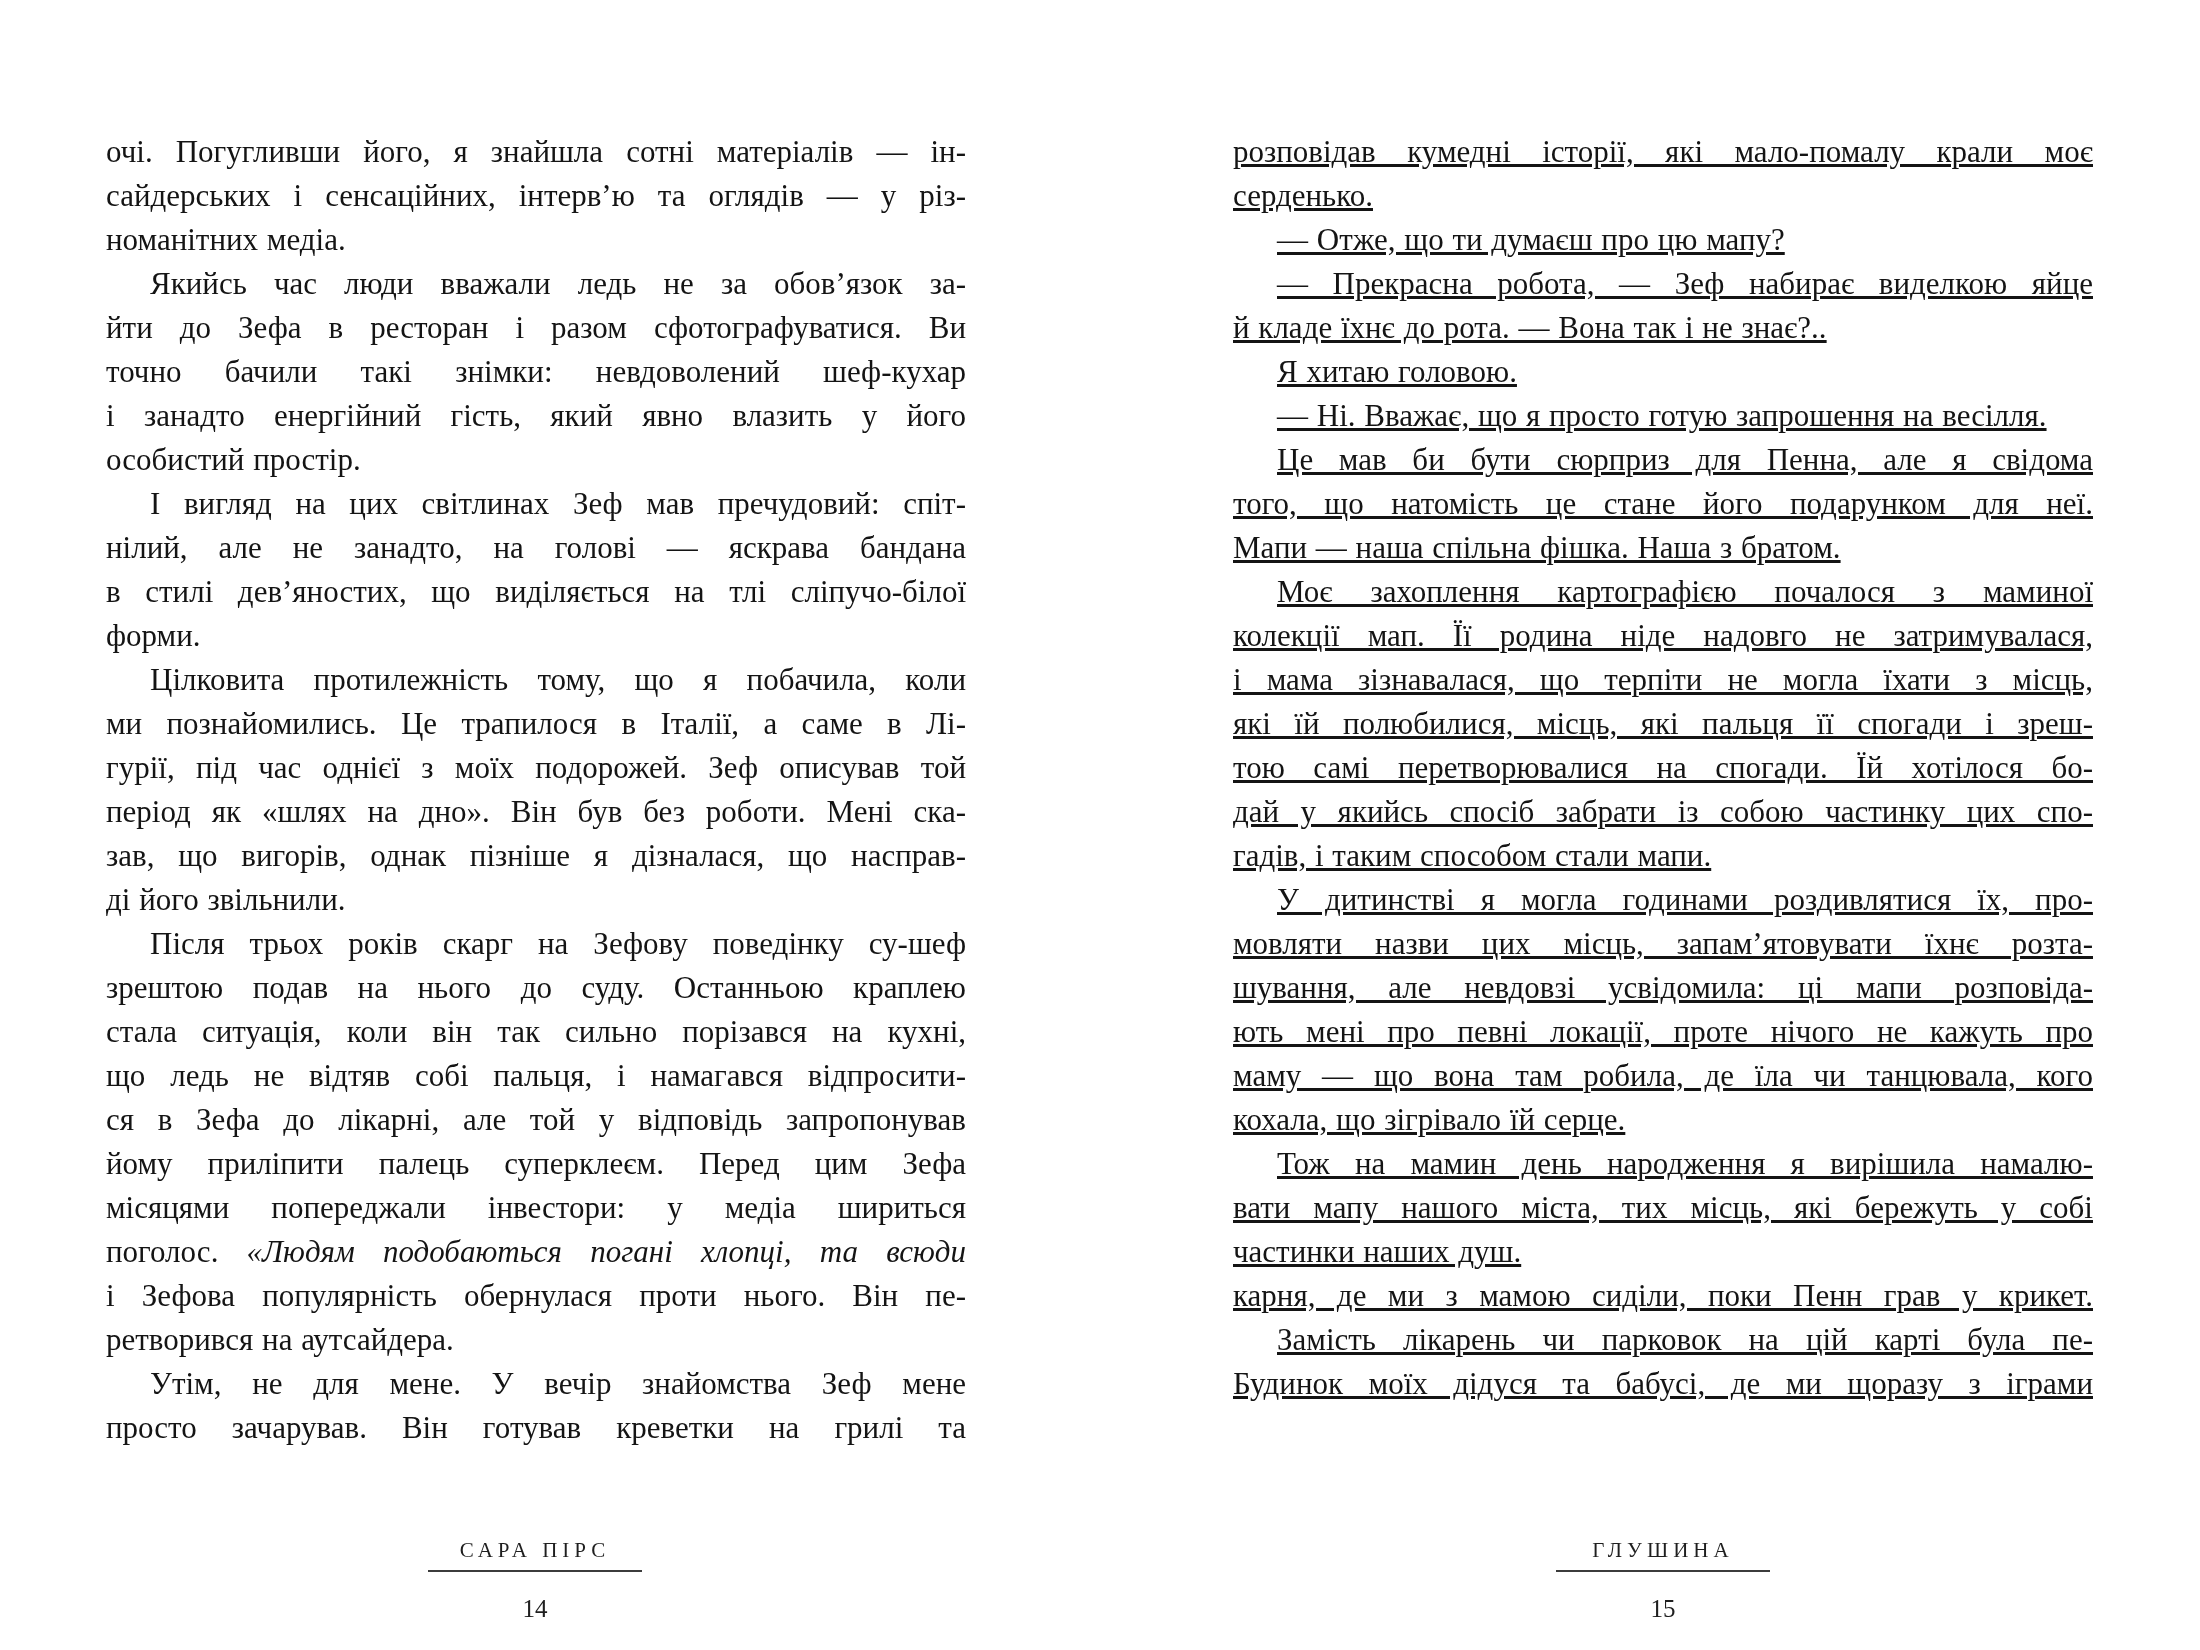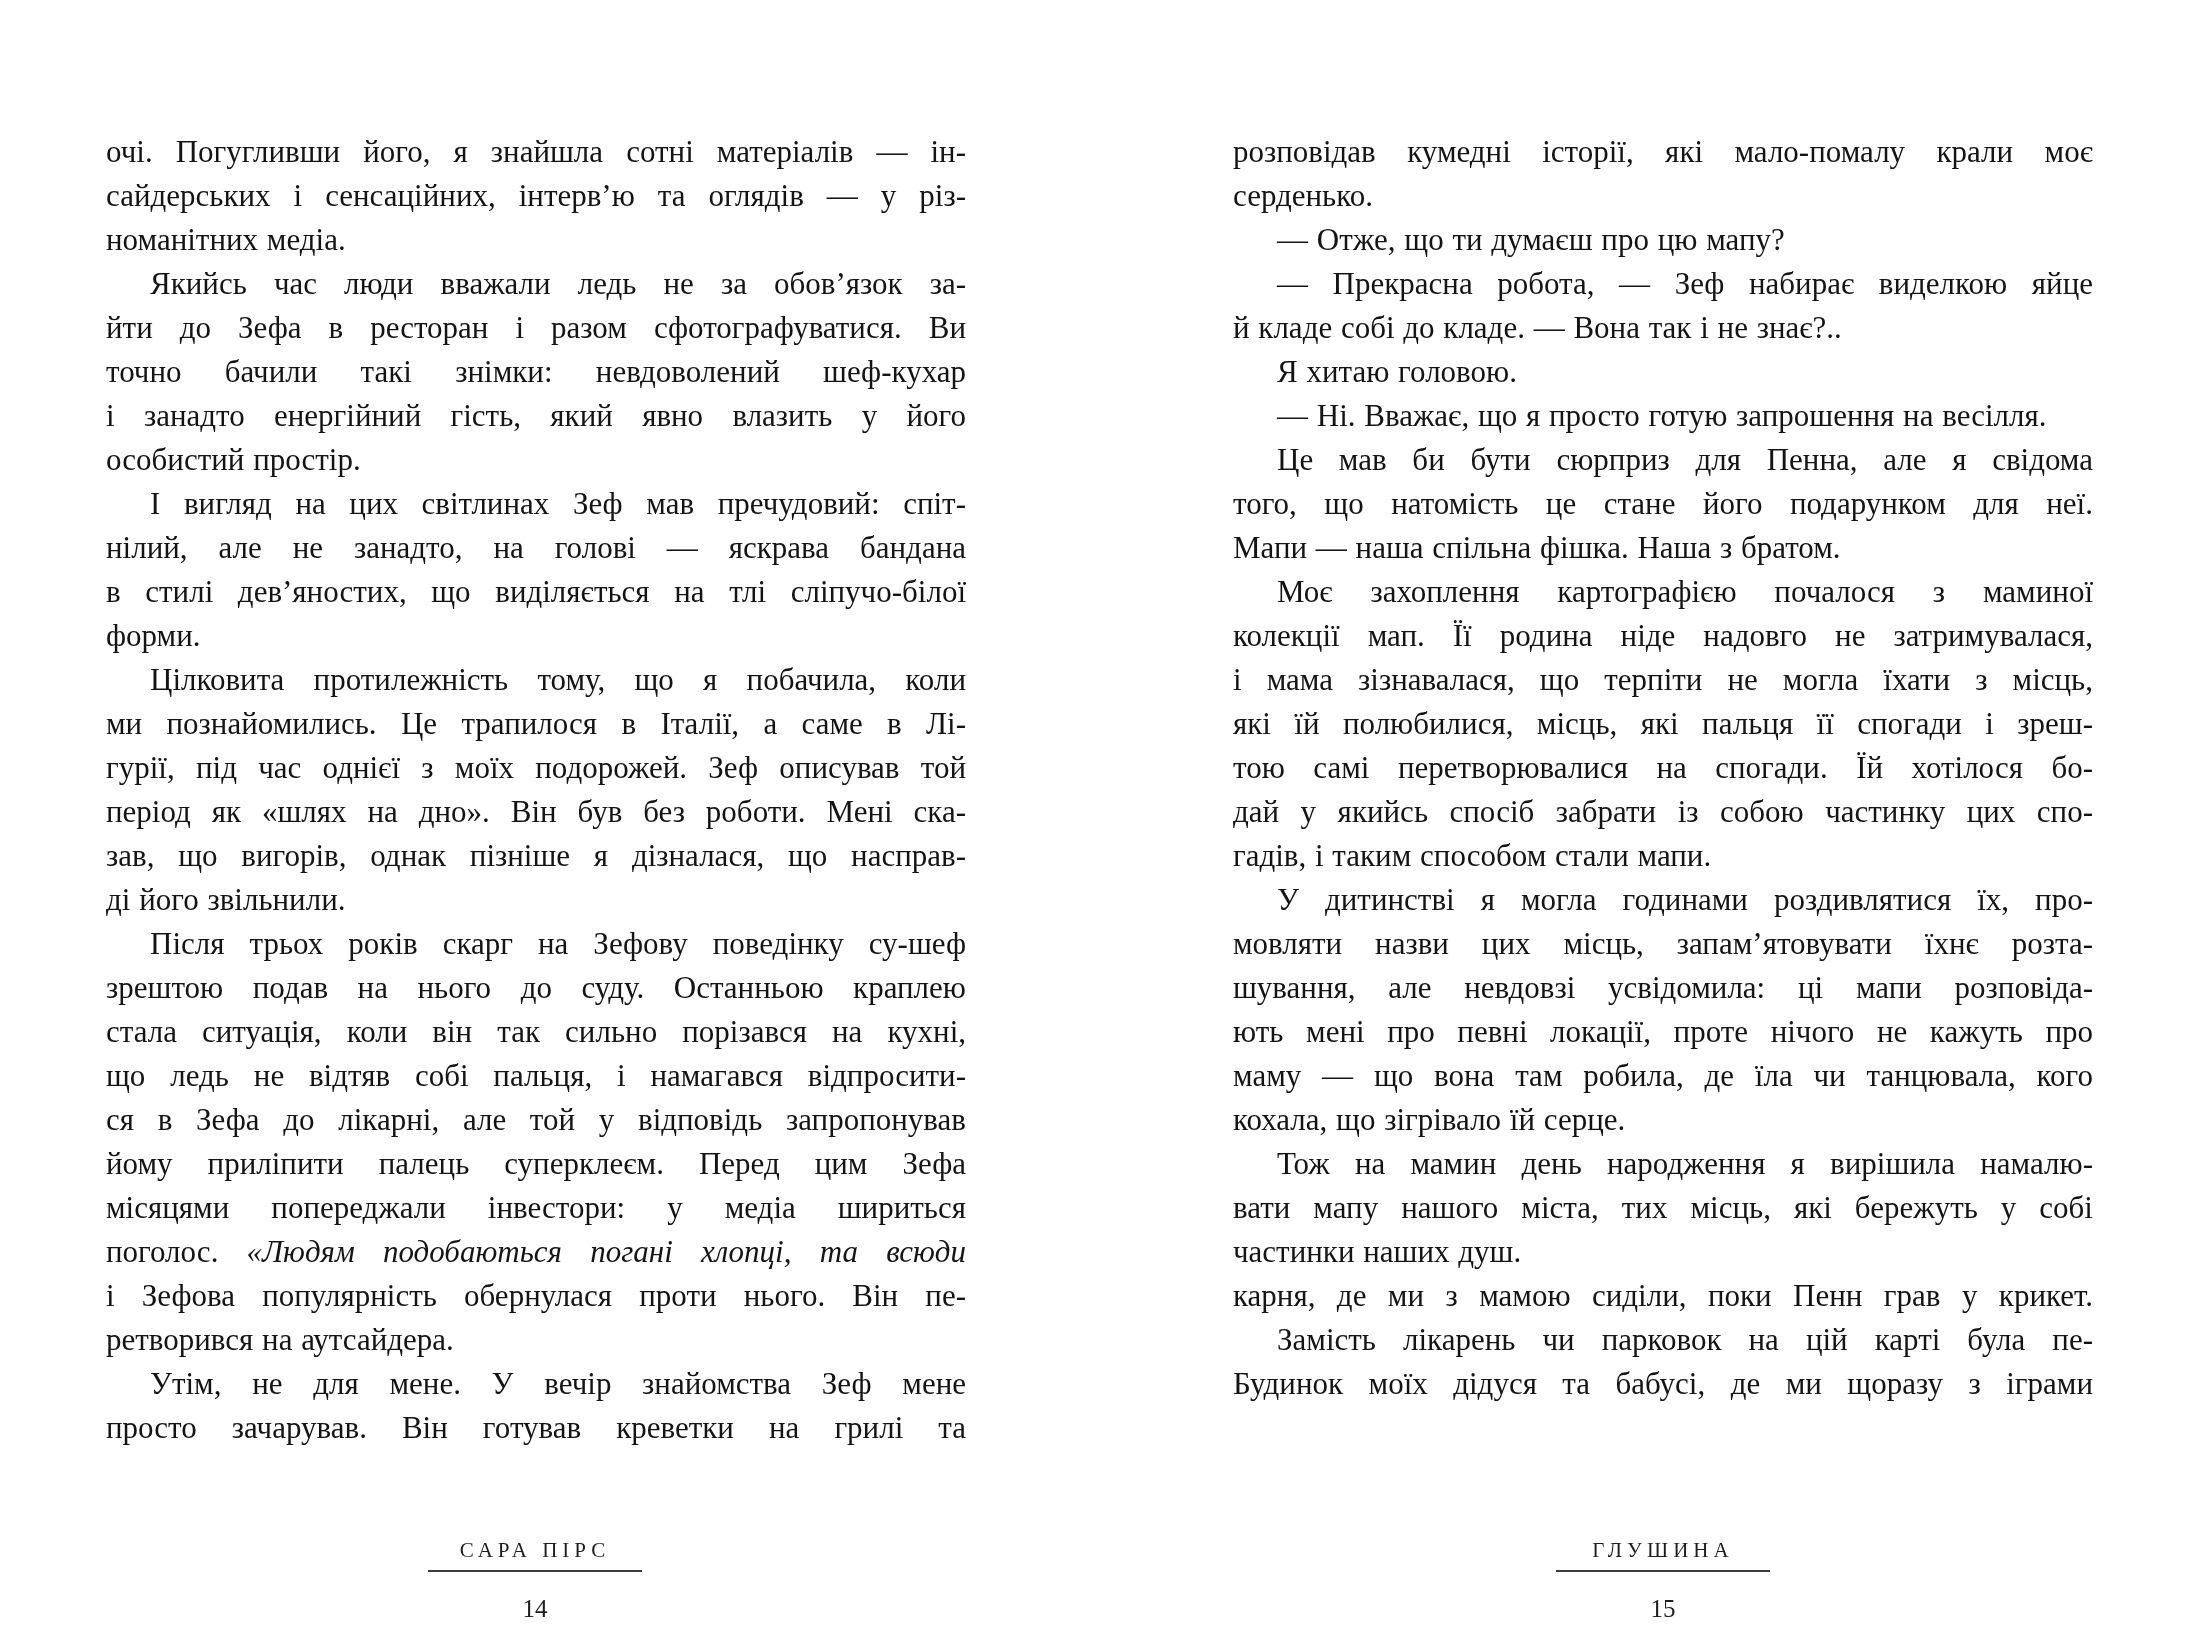--- a/index.html
+++ b/index.html
@@ -15,21 +15,21 @@
     overflow: hidden;
     font-family: "Liberation Serif", "DejaVu Serif", serif;
     color: #141414;
   }
   .text-column {
     position: absolute;
     top: 130px;
     width: 860px;
   }
   .col-left  { left: 106px; }
-  .col-right { left: 1233px; }
+  .col-right { left: 1233px; text-decoration: underline; }
 
   .para { margin: 0; padding: 0; }
 
   .line {
     font-size: 31px;
     line-height: 44px;
     text-align: left;
     word-spacing: 1px;
   }
   .line.just {
@@ -117,21 +117,21 @@
   <div class="text-column col-right">
       <div class="para">
         <div class="line just"><span>розповідав кумедні історії, які мало-помалу крали моє</span></div>
         <div class="line"><span>серденько.</span></div>
       </div>
       <div class="para">
         <div class="line indent"><span>— Отже, що ти думаєш про цю мапу?</span></div>
       </div>
       <div class="para">
         <div class="line just indent"><span>— Прекрасна робота, — Зеф набирає виделкою яйце</span></div>
-        <div class="line"><span>й кладе собі до кладе. — Вона так і не знає?..</span></div>
+        <div class="line"><span>й кладе їхнє до рота. — Вона так і не знає?..</span></div>
       </div>
       <div class="para">
         <div class="line indent"><span>Я хитаю головою.</span></div>
       </div>
       <div class="para">
         <div class="line indent"><span>— Ні. Вважає, що я просто готую запрошення на весілля.</span></div>
       </div>
       <div class="para">
         <div class="line just indent"><span>Це мав би бути сюрприз для Пенна, але я свідома</span></div>
         <div class="line just"><span>того, що натомість це стане його подарунком для неї.</span></div>

